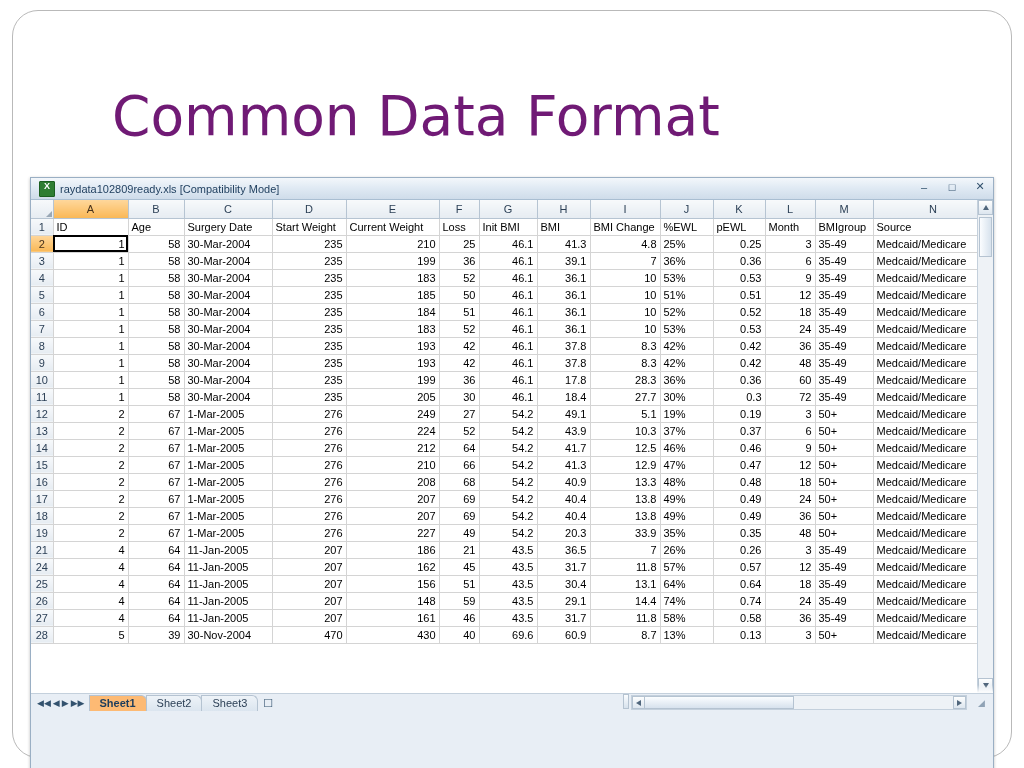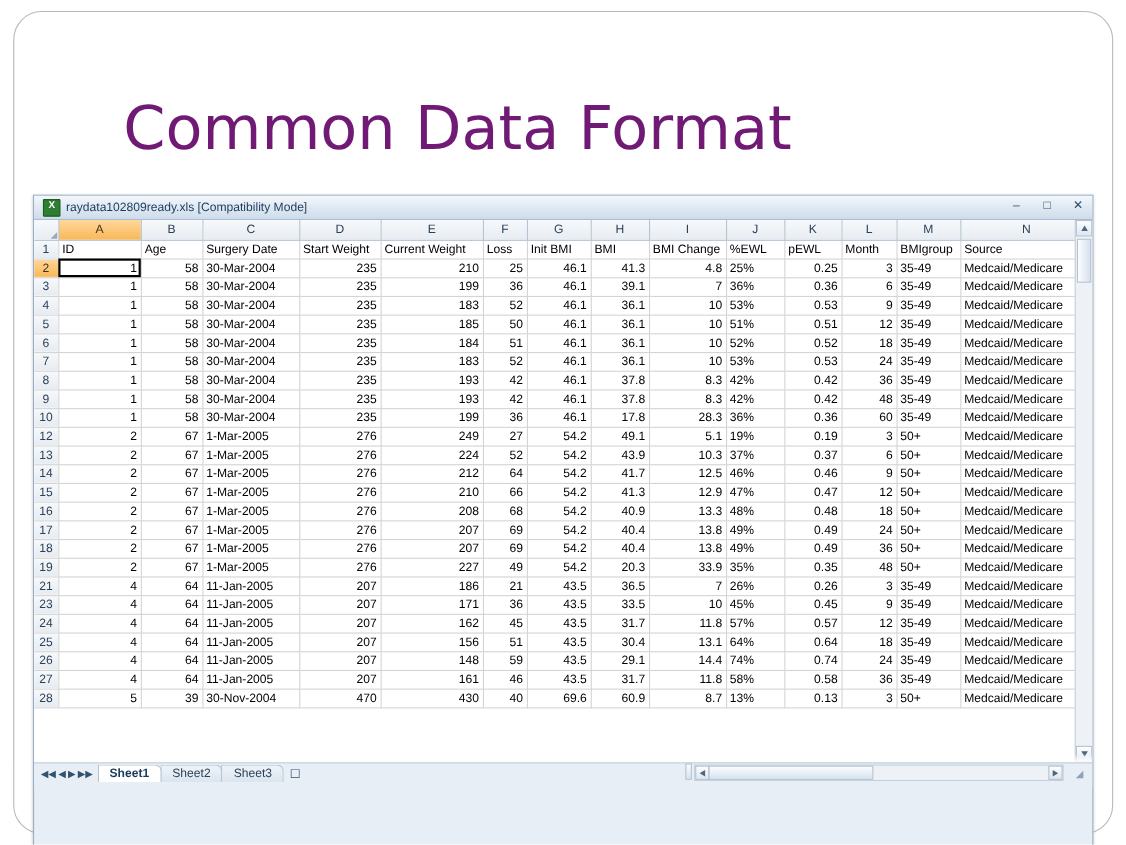--- a/index.html
+++ b/index.html
@@ -220,21 +220,21 @@
     padding: 1px 10px 2px 10px;
     border: 1px solid #b5c3d1;
     border-bottom: none;
     margin-right: -1px;
     background: linear-gradient(to bottom,#eef3f8,#dbe5ef);
     color: #2b3f55;
     font-size: 11px;
     border-radius: 0 6px 0 0;
   }
   .tab.active {
-    background: #ffffff;
+    background: #fdba74;
     font-weight: bold;
     color: #1c3c5c;
   }
   .tab-add {
     margin-left: 2px;
     padding: 0 4px;
     color: #33526e;
   }
   .hbar {
     position: absolute;
@@ -509,20 +509,37 @@
               <td class="num">46.1</td>
               <td class="num">17.8</td>
               <td class="num">28.3</td>
               <td class="txt">36%</td>
               <td class="num">0.36</td>
               <td class="num">60</td>
               <td class="txt">35-49</td>
               <td class="txt">Medcaid/Medicare</td>
             </tr>
             <tr>
+              <td class="rowhdr">11</td>
+              <td class="num">1</td>
+              <td class="num">58</td>
+              <td class="txt">30-Mar-2004</td>
+              <td class="num">235</td>
+              <td class="num">205</td>
+              <td class="num">30</td>
+              <td class="num">46.1</td>
+              <td class="num">18.4</td>
+              <td class="num">27.7</td>
+              <td class="txt">30%</td>
+              <td class="num">0.3</td>
+              <td class="num">72</td>
+              <td class="txt">35-49</td>
+              <td class="txt">Medcaid/Medicare</td>
+            </tr>
+            <tr>
               <td class="rowhdr">12</td>
               <td class="num">2</td>
               <td class="num">67</td>
               <td class="txt">1-Mar-2005</td>
               <td class="num">276</td>
               <td class="num">249</td>
               <td class="num">27</td>
               <td class="num">54.2</td>
               <td class="num">49.1</td>
               <td class="num">5.1</td>
@@ -658,37 +675,20 @@
               <td class="txt">11-Jan-2005</td>
               <td class="num">207</td>
               <td class="num">186</td>
               <td class="num">21</td>
               <td class="num">43.5</td>
               <td class="num">36.5</td>
               <td class="num">7</td>
               <td class="txt">26%</td>
               <td class="num">0.26</td>
               <td class="num">3</td>
-              <td class="txt">35-49</td>
-              <td class="txt">Medcaid/Medicare</td>
-            </tr>
-            <tr>
-              <td class="rowhdr">23</td>
-              <td class="num">4</td>
-              <td class="num">64</td>
-              <td class="txt">11-Jan-2005</td>
-              <td class="num">207</td>
-              <td class="num">171</td>
-              <td class="num">36</td>
-              <td class="num">43.5</td>
-              <td class="num">33.5</td>
-              <td class="num">10</td>
-              <td class="txt">45%</td>
-              <td class="num">0.45</td>
-              <td class="num">9</td>
               <td class="txt">35-49</td>
               <td class="txt">Medcaid/Medicare</td>
             </tr>
             <tr>
               <td class="rowhdr">24</td>
               <td class="num">4</td>
               <td class="num">64</td>
               <td class="txt">11-Jan-2005</td>
               <td class="num">207</td>
               <td class="num">162</td>

